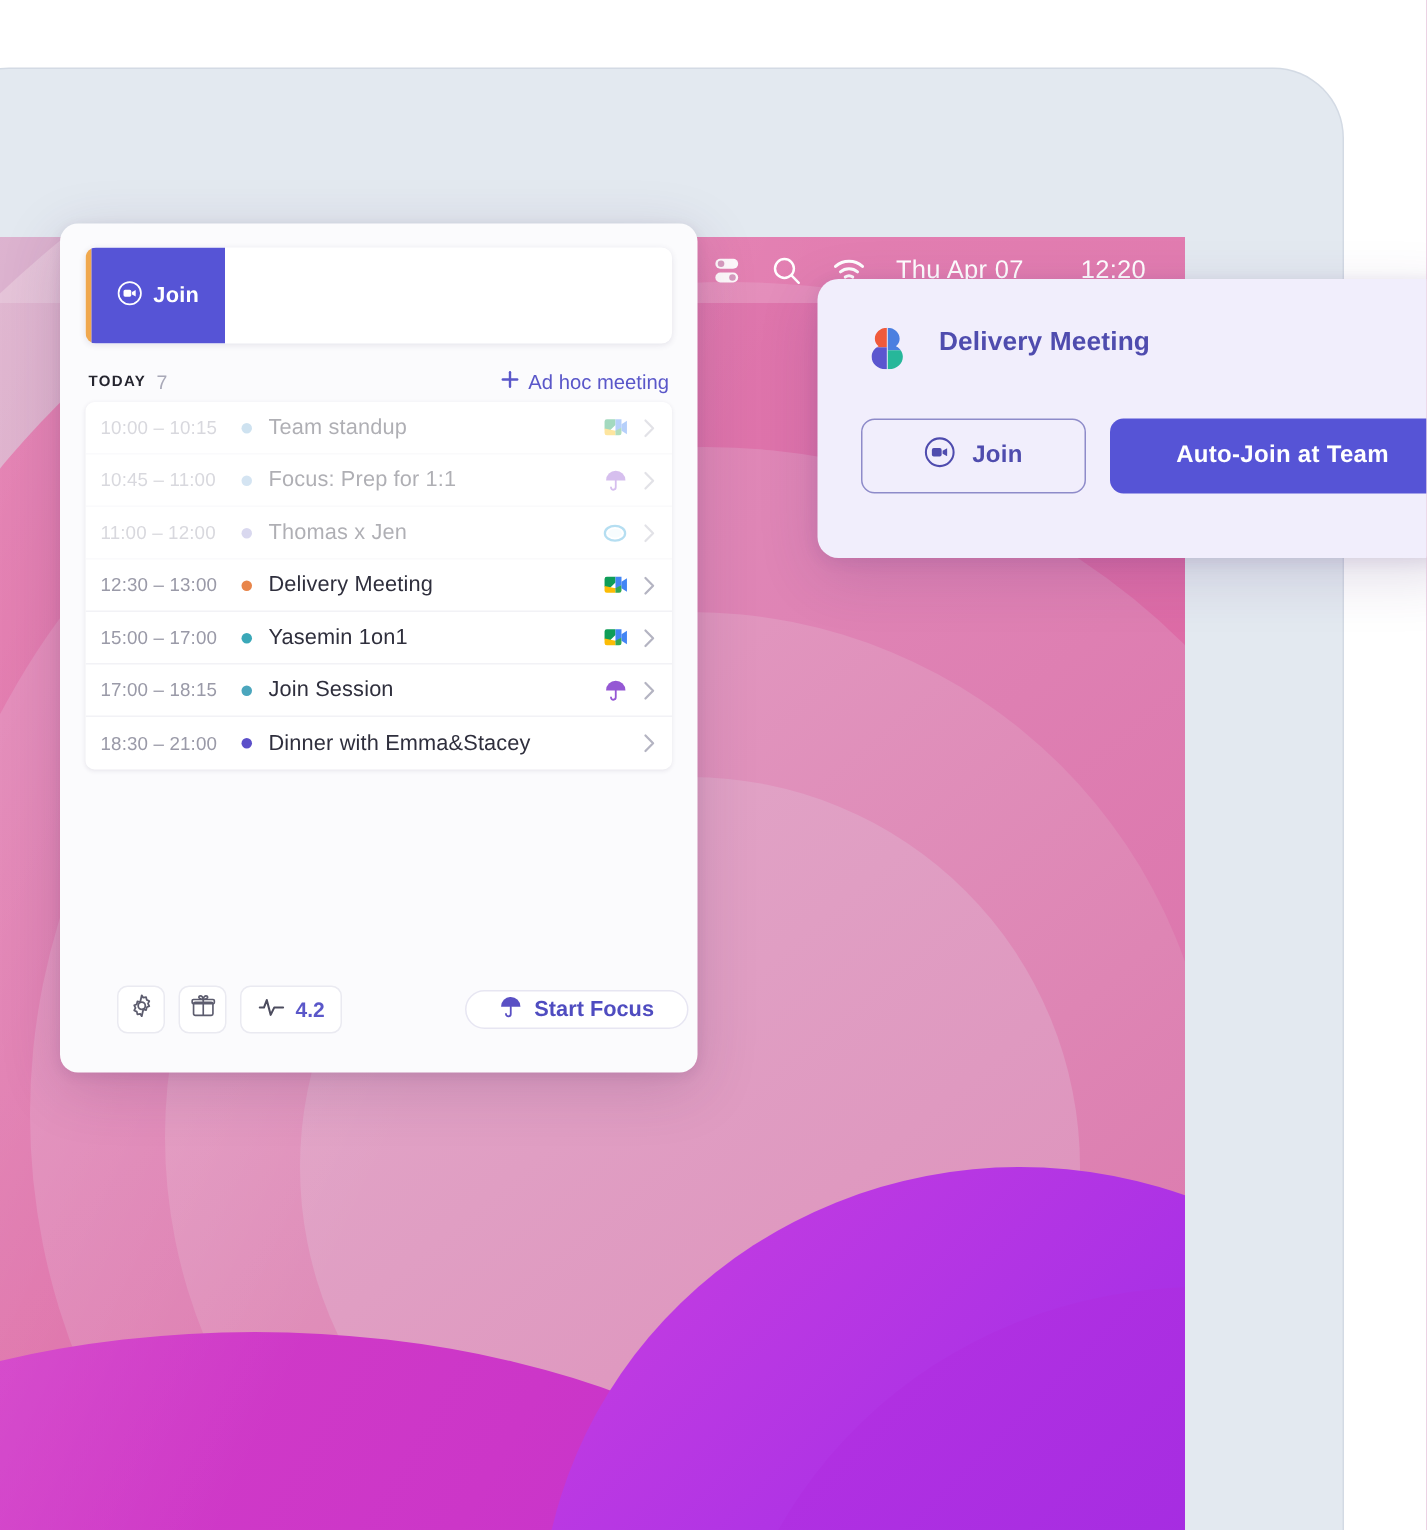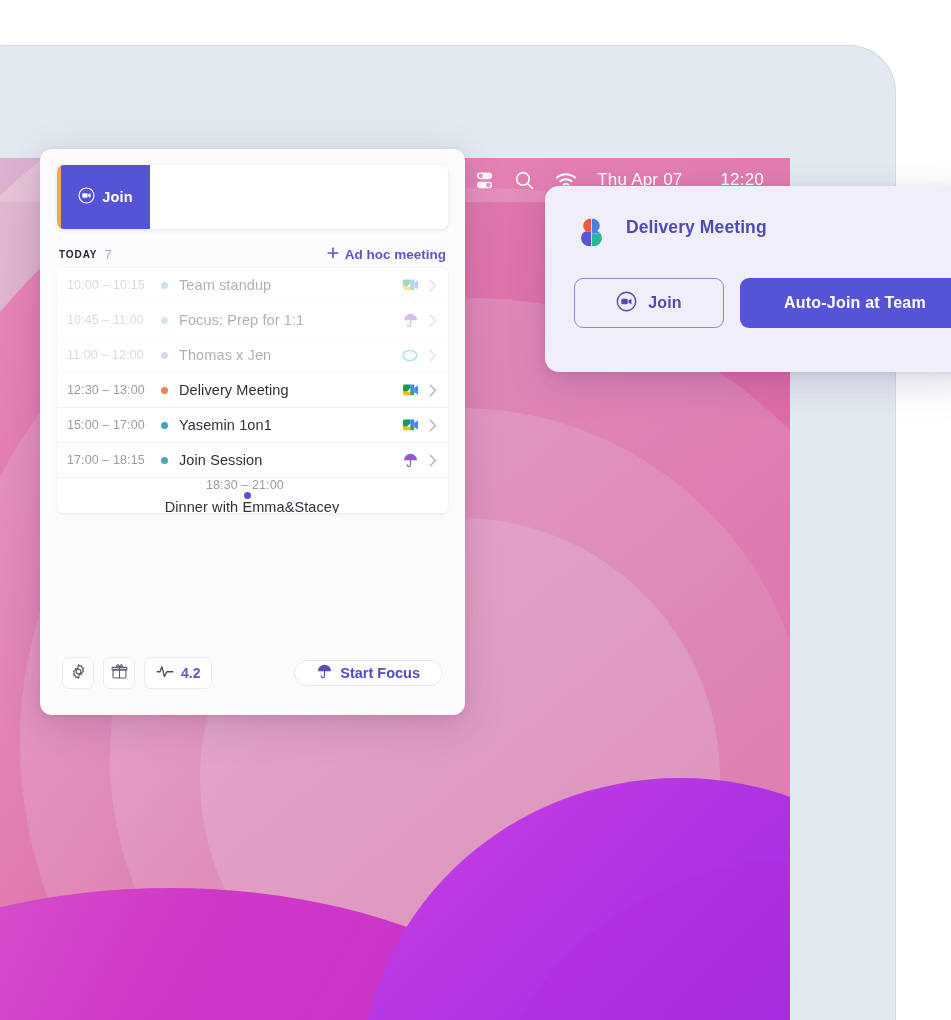--- a/index.html
+++ b/index.html
@@ -109,43 +109,43 @@
     font-size:14.5px; font-weight:bold; letter-spacing:0.2px;
   }
 
   
   .today-row{
     display:flex; align-items:center; margin:18px 19px 6px 19px;
   }
   .today-label{ font-size:10px; font-weight:bold; color:#25252f; letter-spacing:0.9px; }
   .today-count{ font-size:13px; color:#a9a9b8; margin-left:7px; }
   .today-spacer{ flex:1; }
-  .adhoc{ display:flex; align-items:center; gap:6px; font-size:13.5px; font-weight:bold; color:#5a57c9; }
+  .adhoc{ display:flex; align-items:center; gap:6px; font-size:13.5px; font-weight:normal; color:#5a57c9; }
 
   
   .events{
     margin:0 17px; background:#fff; border-radius:6px;
     box-shadow:0 1px 3px rgba(60,50,90,0.10);
     overflow:hidden;
   }
   .ev{
     display:flex; align-items:center; height:35px; padding:0 11px 0 10px;
     border-bottom:1px solid #f2f2f6;
   }
-  .ev:last-child{ border-bottom:none;flex-direction:column; }
+  .ev:last-child{ border-bottom:none; }
   .ev-time{ width:92px; flex:none; font-size:12.5px; color:#9a9aa8; letter-spacing:0.1px;}
   .ev-dot{ width:7px; height:7px; border-radius:50%; flex:none; margin:0 11px 0 2px; }
   .ev-title{ flex:1; font-size:14.5px; color:#2f2f3d; letter-spacing:0.1px; white-space:nowrap; }
   .ev-plat{ width:22px; flex:none; display:flex; align-items:center; justify-content:center; }
   .ev-chev{ width:16px; flex:none; display:flex; align-items:center; justify-content:flex-end; color:#b4b4c2; }
   .ev.past{ opacity:0.38; }
 
   
   .toolbar{
-    position:absolute; left:0; bottom:0; width:100%; height:84px;
+    position:absolute; left:16px; bottom:0; width:100%; height:84px;
     display:flex; align-items:center; padding:0 22px;
   }
   .tb-btn{
     height:32px; min-width:32px; border:1px solid #eaeaf1; border-radius:7px;
     background:#fff; display:flex; align-items:center; justify-content:center;
     margin-right:9px; color:#585868;
   }
   .tb-btn.score{ padding:0 11px; gap:7px; }
   .tb-score-val{ font-size:14px; font-weight:bold; color:#5a57c9; }
   .tb-spacer{ flex:1; }

